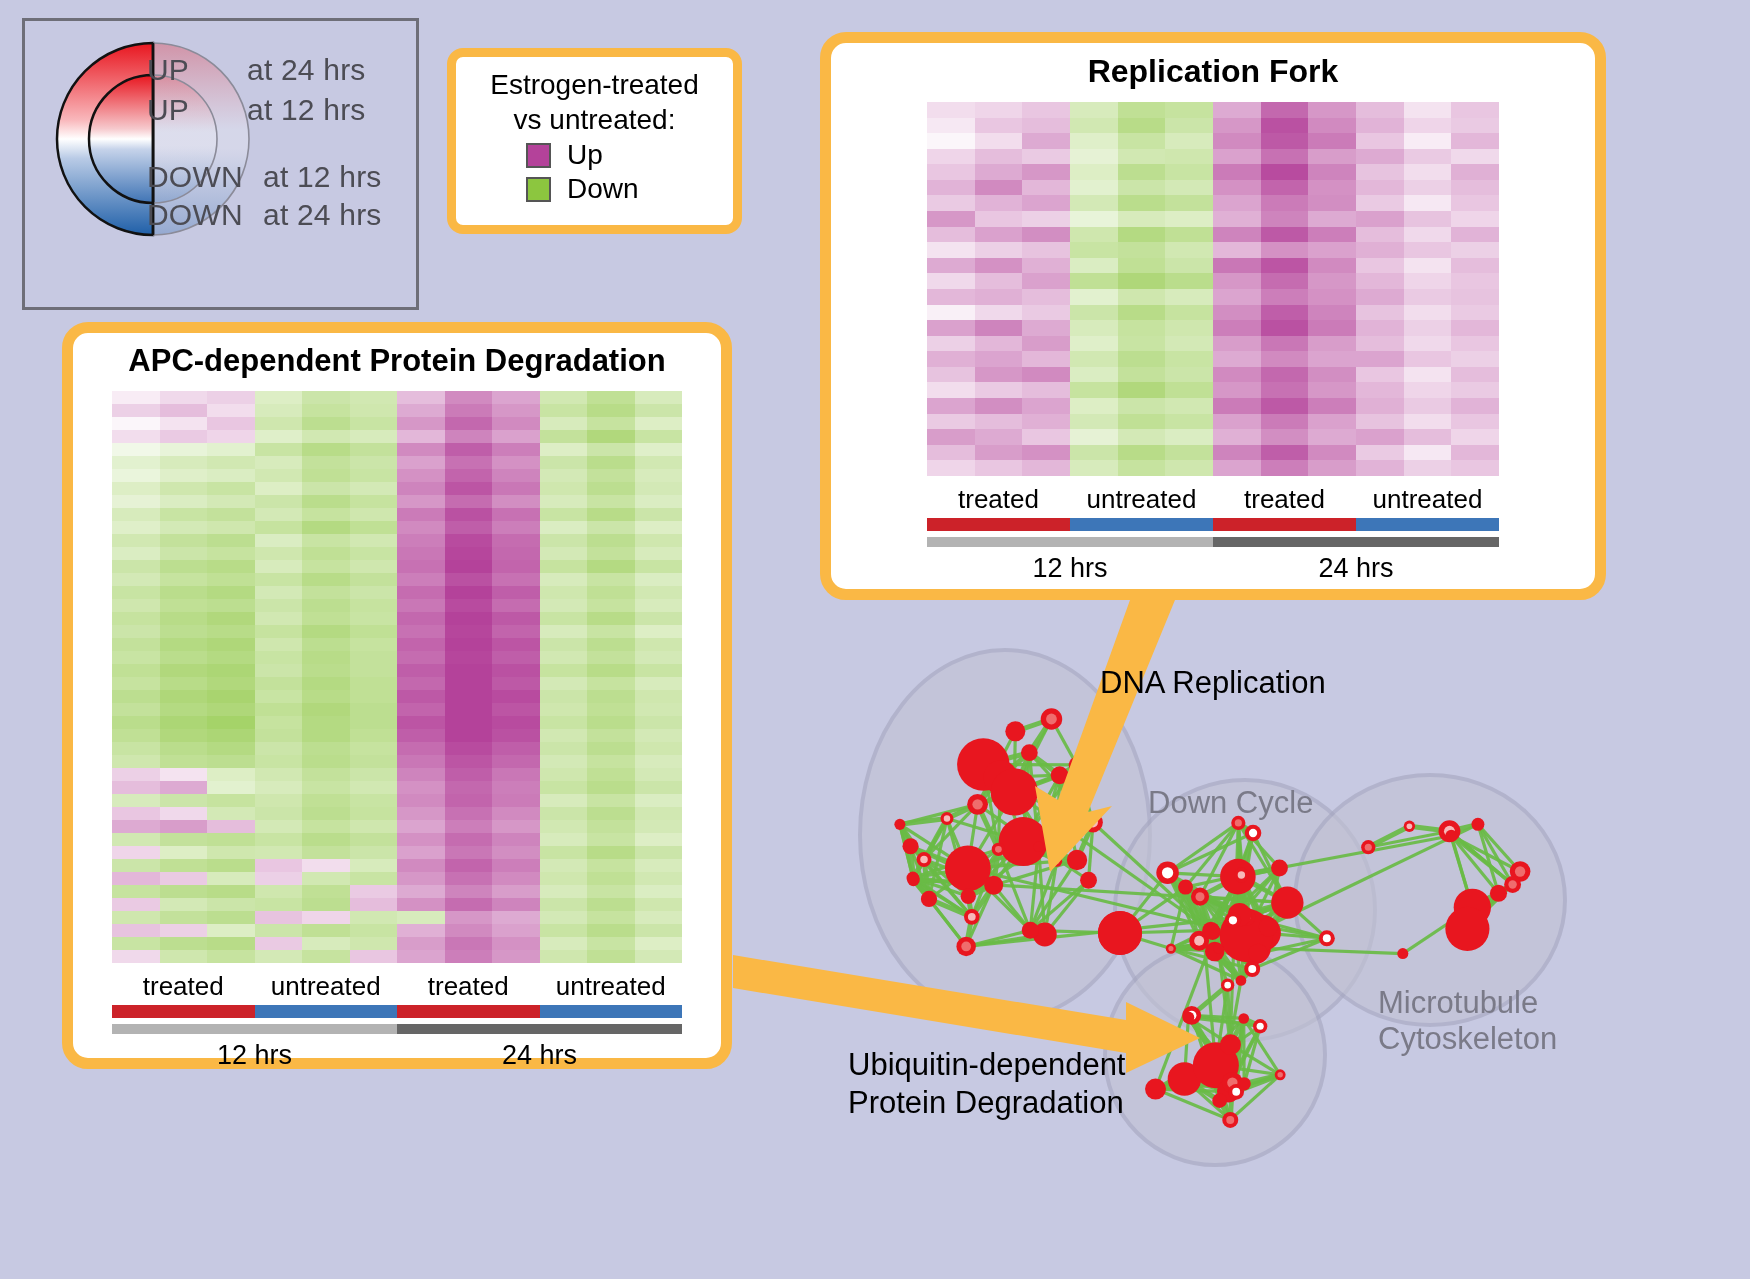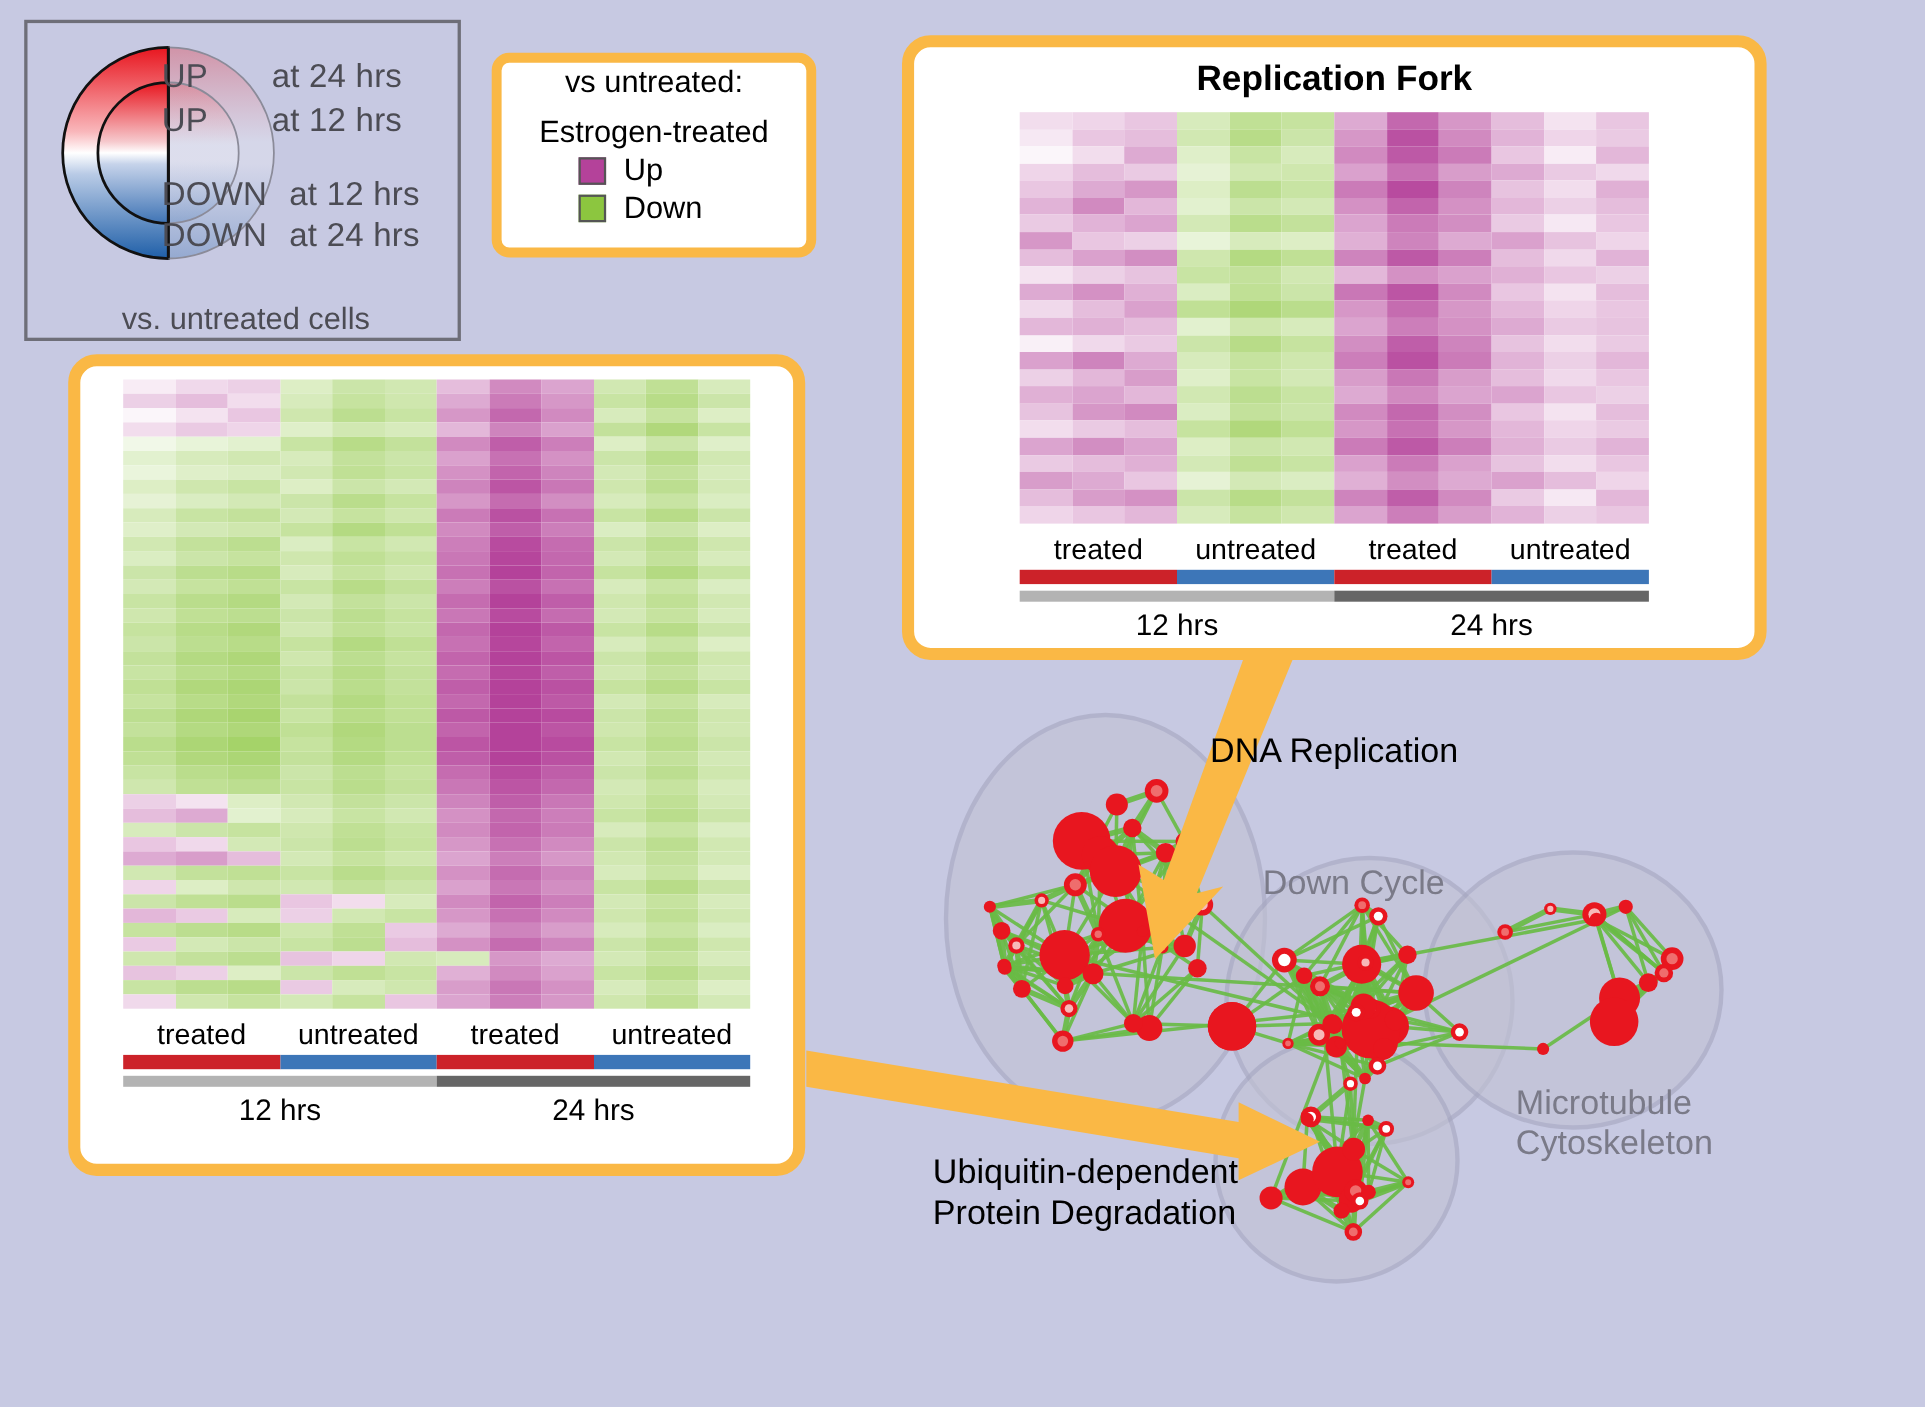--- a/index.html
+++ b/index.html
@@ -121,26 +121,25 @@
 
     <span class="ring-lbl" style="left:122px;top:72px;">UP</span>
     <span class="ring-lbl" style="left:222px;top:72px;">at 12 hrs</span>
 
     <span class="ring-lbl" style="left:122px;top:139px;">DOWN</span>
     <span class="ring-lbl" style="left:238px;top:139px;">at 12 hrs</span>
 
     <span class="ring-lbl" style="left:122px;top:177px;">DOWN</span>
     <span class="ring-lbl" style="left:238px;top:177px;">at 24 hrs</span>
 
-    <div class="ring-note" style="top:251px;">vs. untreated cells</div>
   </div>
 
   <div id="ud-card">
+    <div class="t">Estrogen-treated</div>
     <div class="t" style="margin-top:0;">vs untreated:</div>
-    <div class="t">Estrogen-treated</div>
     <div class="ud-row">
       <span class="sw" id="sw-up" style="background: rgb(180, 66, 154);"></span>
       <span>Up</span>
     </div>
     <div class="ud-row">
       <span class="sw" id="sw-down" style="background: rgb(140, 198, 63);"></span>
       <span>Down</span>
     </div>
   </div>
 
@@ -452,20 +451,21 @@
         <div style="background: rgb(179, 179, 179);"></div>
         <div style="background: rgb(102, 102, 102);"></div>
       </div>
     <div class="time-labels" id="tl-rf" style="width: 572px; margin-top: 6px;">
         <span>12 hrs</span>
         <span>24 hrs</span>
       </div>
   </div>
 
   <div class="panel" id="panel-apc">
+    <div class="panel-title">APC-dependent Protein Degradation</div>
     <div class="hm" id="hm-apc" style="width: 570px; height: 572px; grid-template-columns: repeat(12, 1fr); grid-template-rows: repeat(44, 1fr); margin-top: 12px;">
         <div style="background: rgb(248, 236, 245);"></div>
         <div style="background: rgb(240, 217, 235);"></div>
         <div style="background: rgb(236, 208, 230);"></div>
         <div style="background: rgb(221, 238, 197);"></div>
         <div style="background: rgb(203, 229, 169);"></div>
         <div style="background: rgb(209, 232, 178);"></div>
         <div style="background: rgb(229, 189, 220);"></div>
         <div style="background: rgb(209, 138, 192);"></div>
         <div style="background: rgb(219, 164, 207);"></div>

